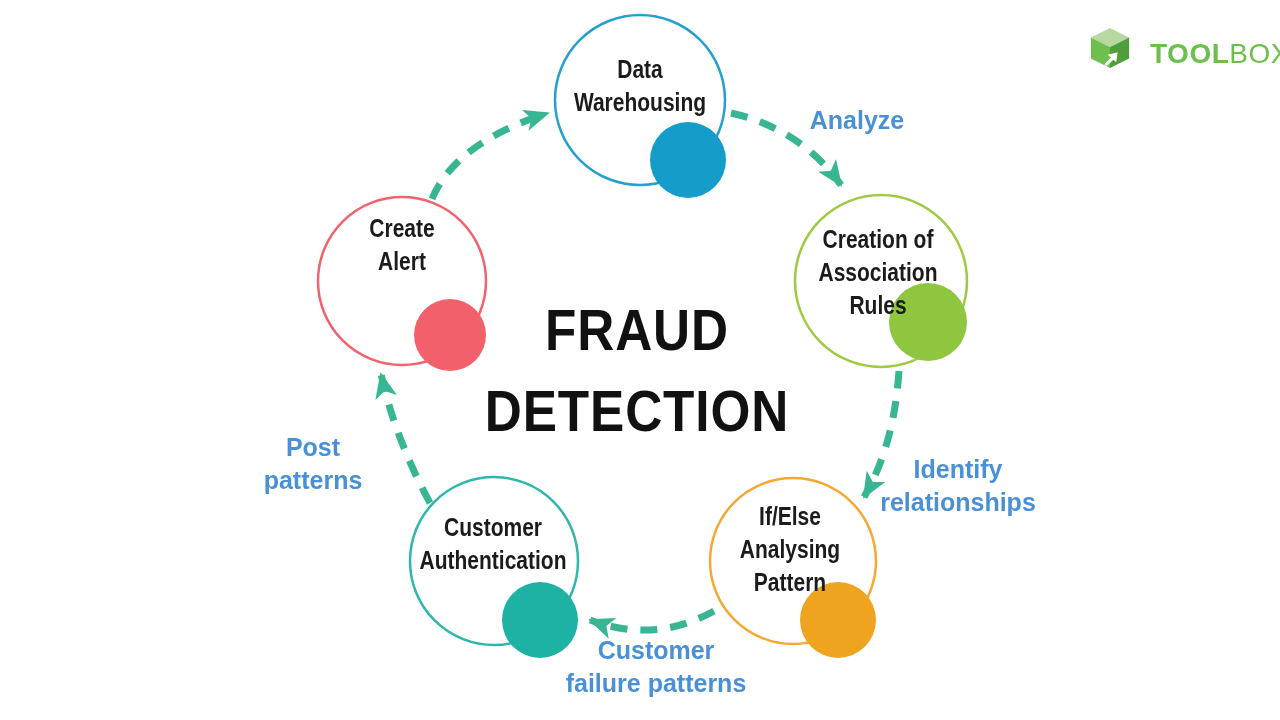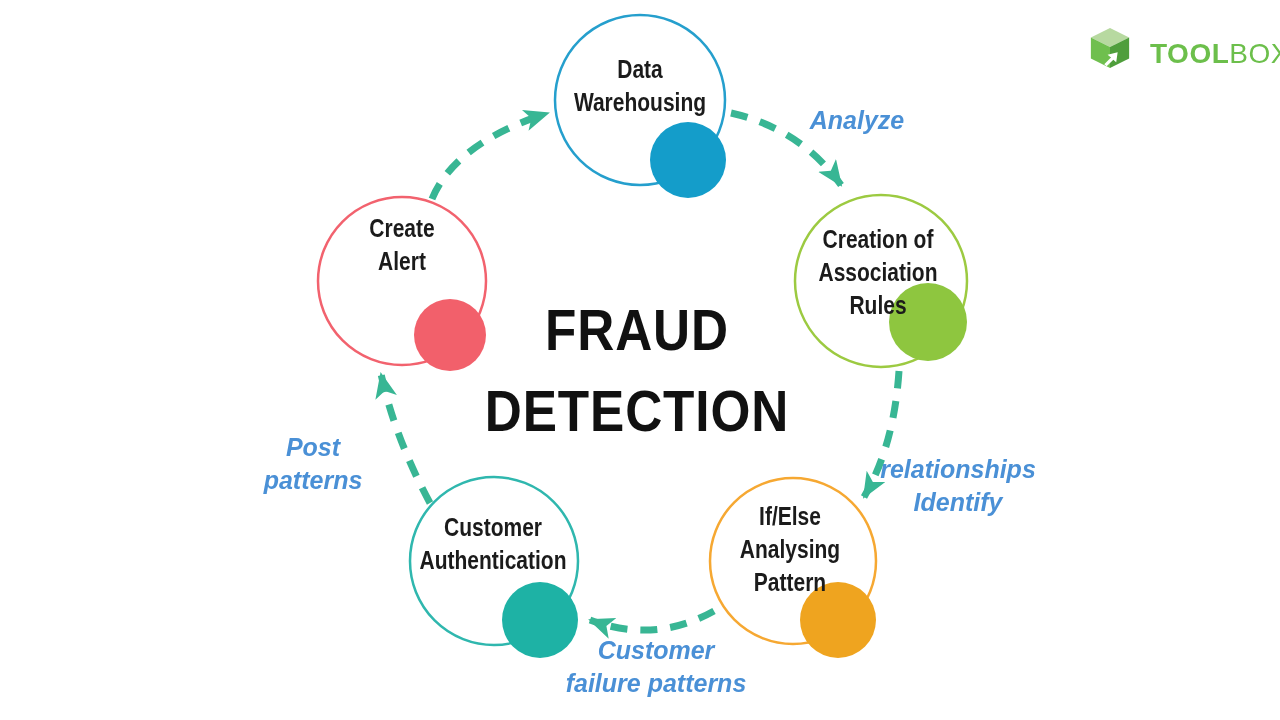--- a/index.html
+++ b/index.html
@@ -15,21 +15,21 @@
     color:#1b1b1b; white-space:nowrap; letter-spacing:0px;
   }
   .title {
     position:absolute; transform:translate(-50%,-50%) scaleX(0.9);
     text-align:center; font-weight:800; font-size:57px; line-height:81px;
     color:#111111; white-space:nowrap; letter-spacing:1px;
   }
   .conn-label {
     position:absolute; transform:translate(-50%,-50%);
     text-align:center; font-weight:600; font-size:25px; line-height:33px;
-    color:#4a90d6; white-space:nowrap;font-style:italic;
+    color:#4a90d6; white-space:nowrap;
   }
   .logo {
     position:absolute; left:1088px; top:26px;
     display:flex; align-items:flex-end; gap:18px;
   }
   .logo-text { font-size:28px; letter-spacing:0.5px; color:#6cbf4b; white-space:nowrap; }
   .logo-text .bold { font-weight:800; }
   .logo-text .light { font-weight:400; }
 </style>
 </head>
@@ -88,22 +88,22 @@
   </div>
   <div class="node-label" style="left:402px; top:245px;">
     <div>Create</div>
     <div>Alert</div>
   </div>
 
   <div class="conn-label" style="left:857px; top:120px;">
     <div>Analyze</div>
   </div>
   <div class="conn-label" style="left:958px; top:486px;">
+    <div>Identify</div>
     <div>relationships</div>
-    <div>Identify</div>
   </div>
   <div class="conn-label" style="left:656px; top:667px;">
     <div>Customer</div>
     <div>failure patterns</div>
   </div>
   <div class="conn-label" style="left:313px; top:464px;">
     <div>Post</div>
     <div>patterns</div>
   </div>
 

